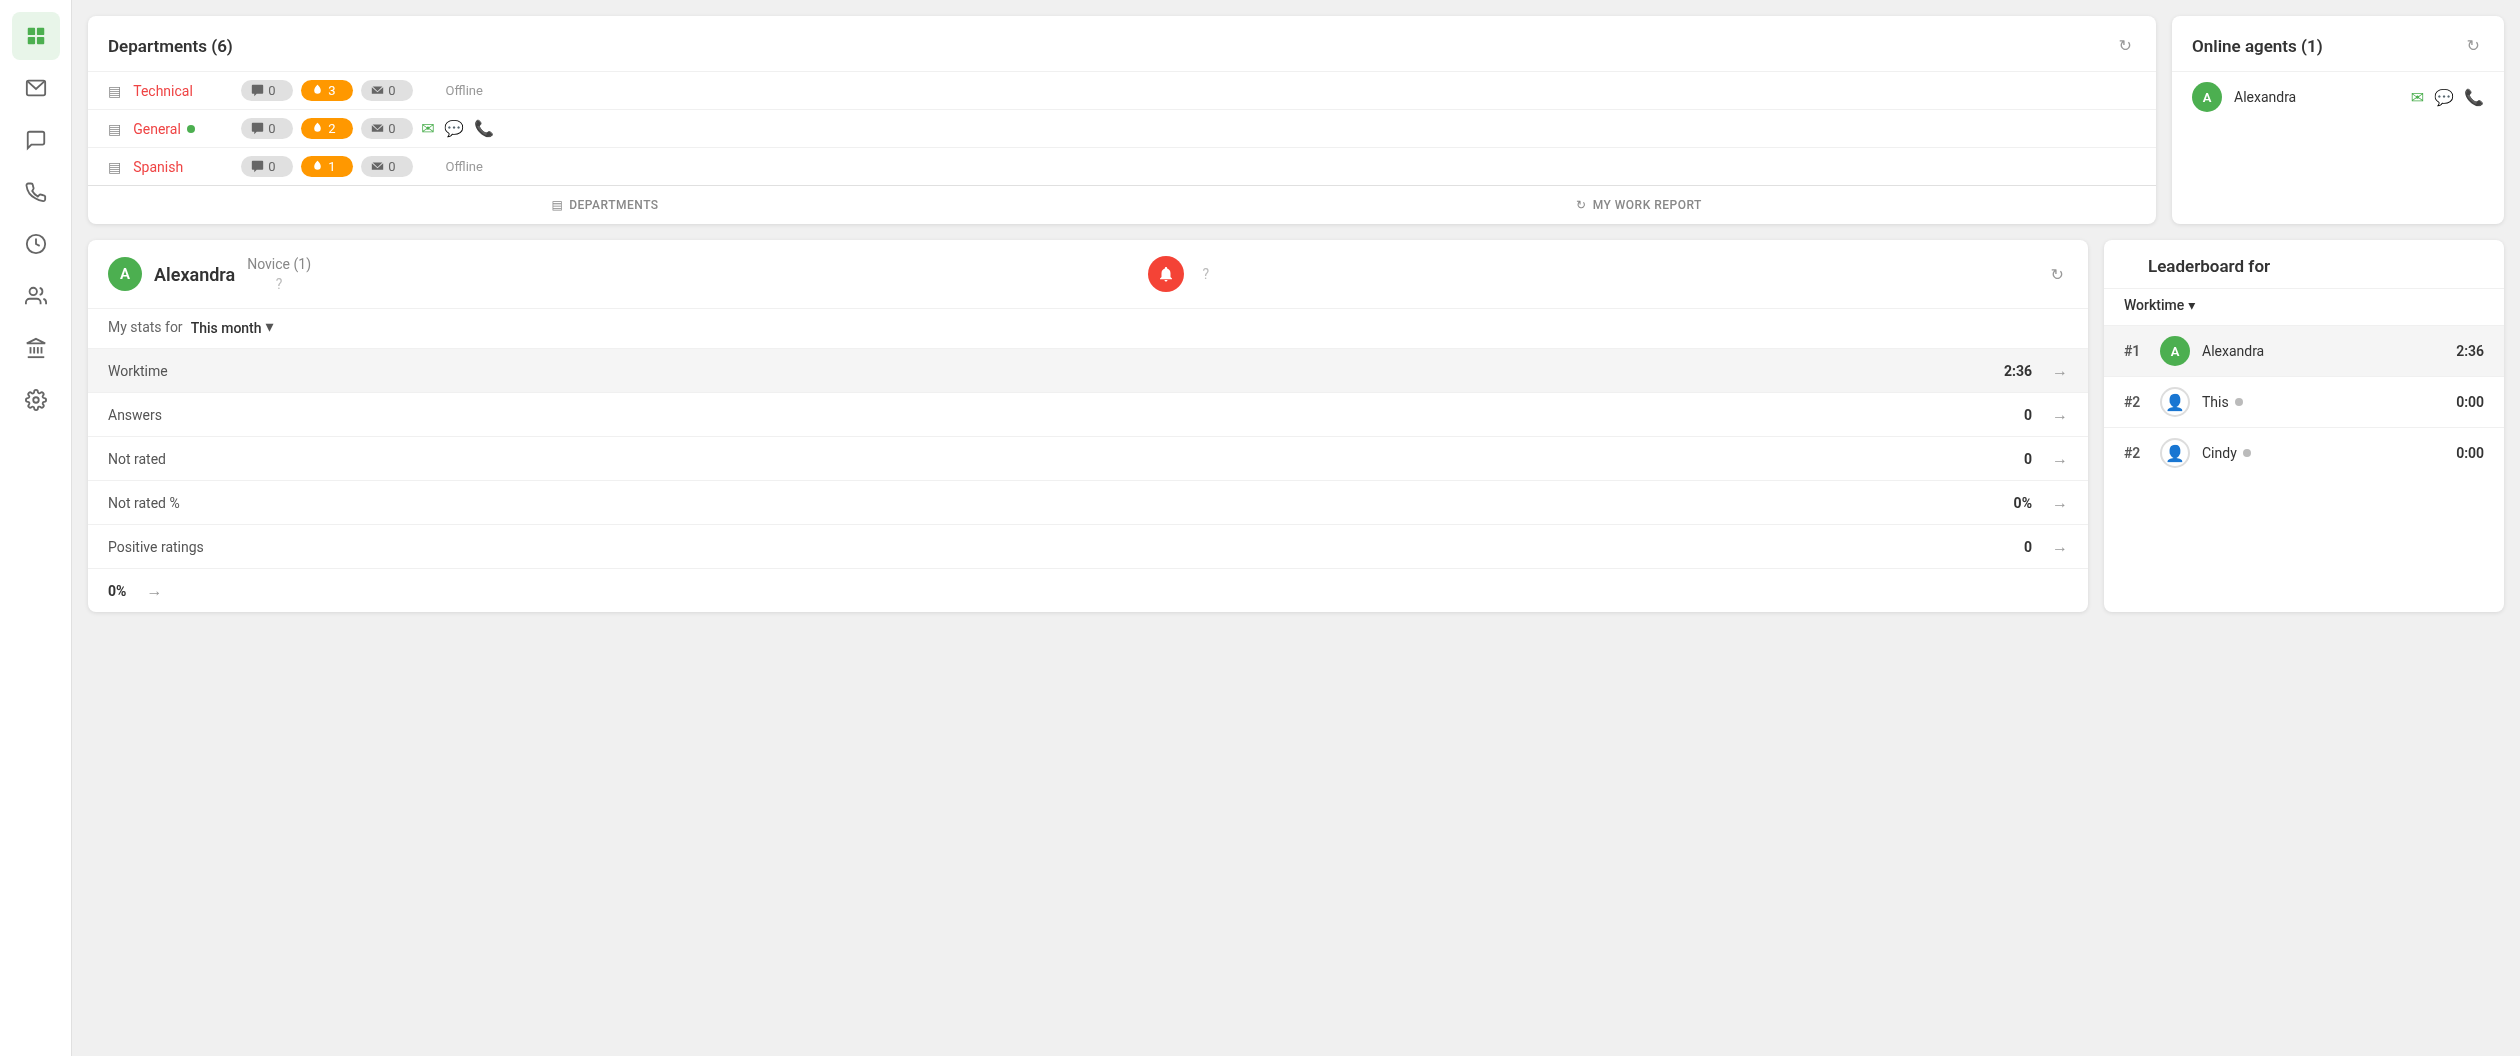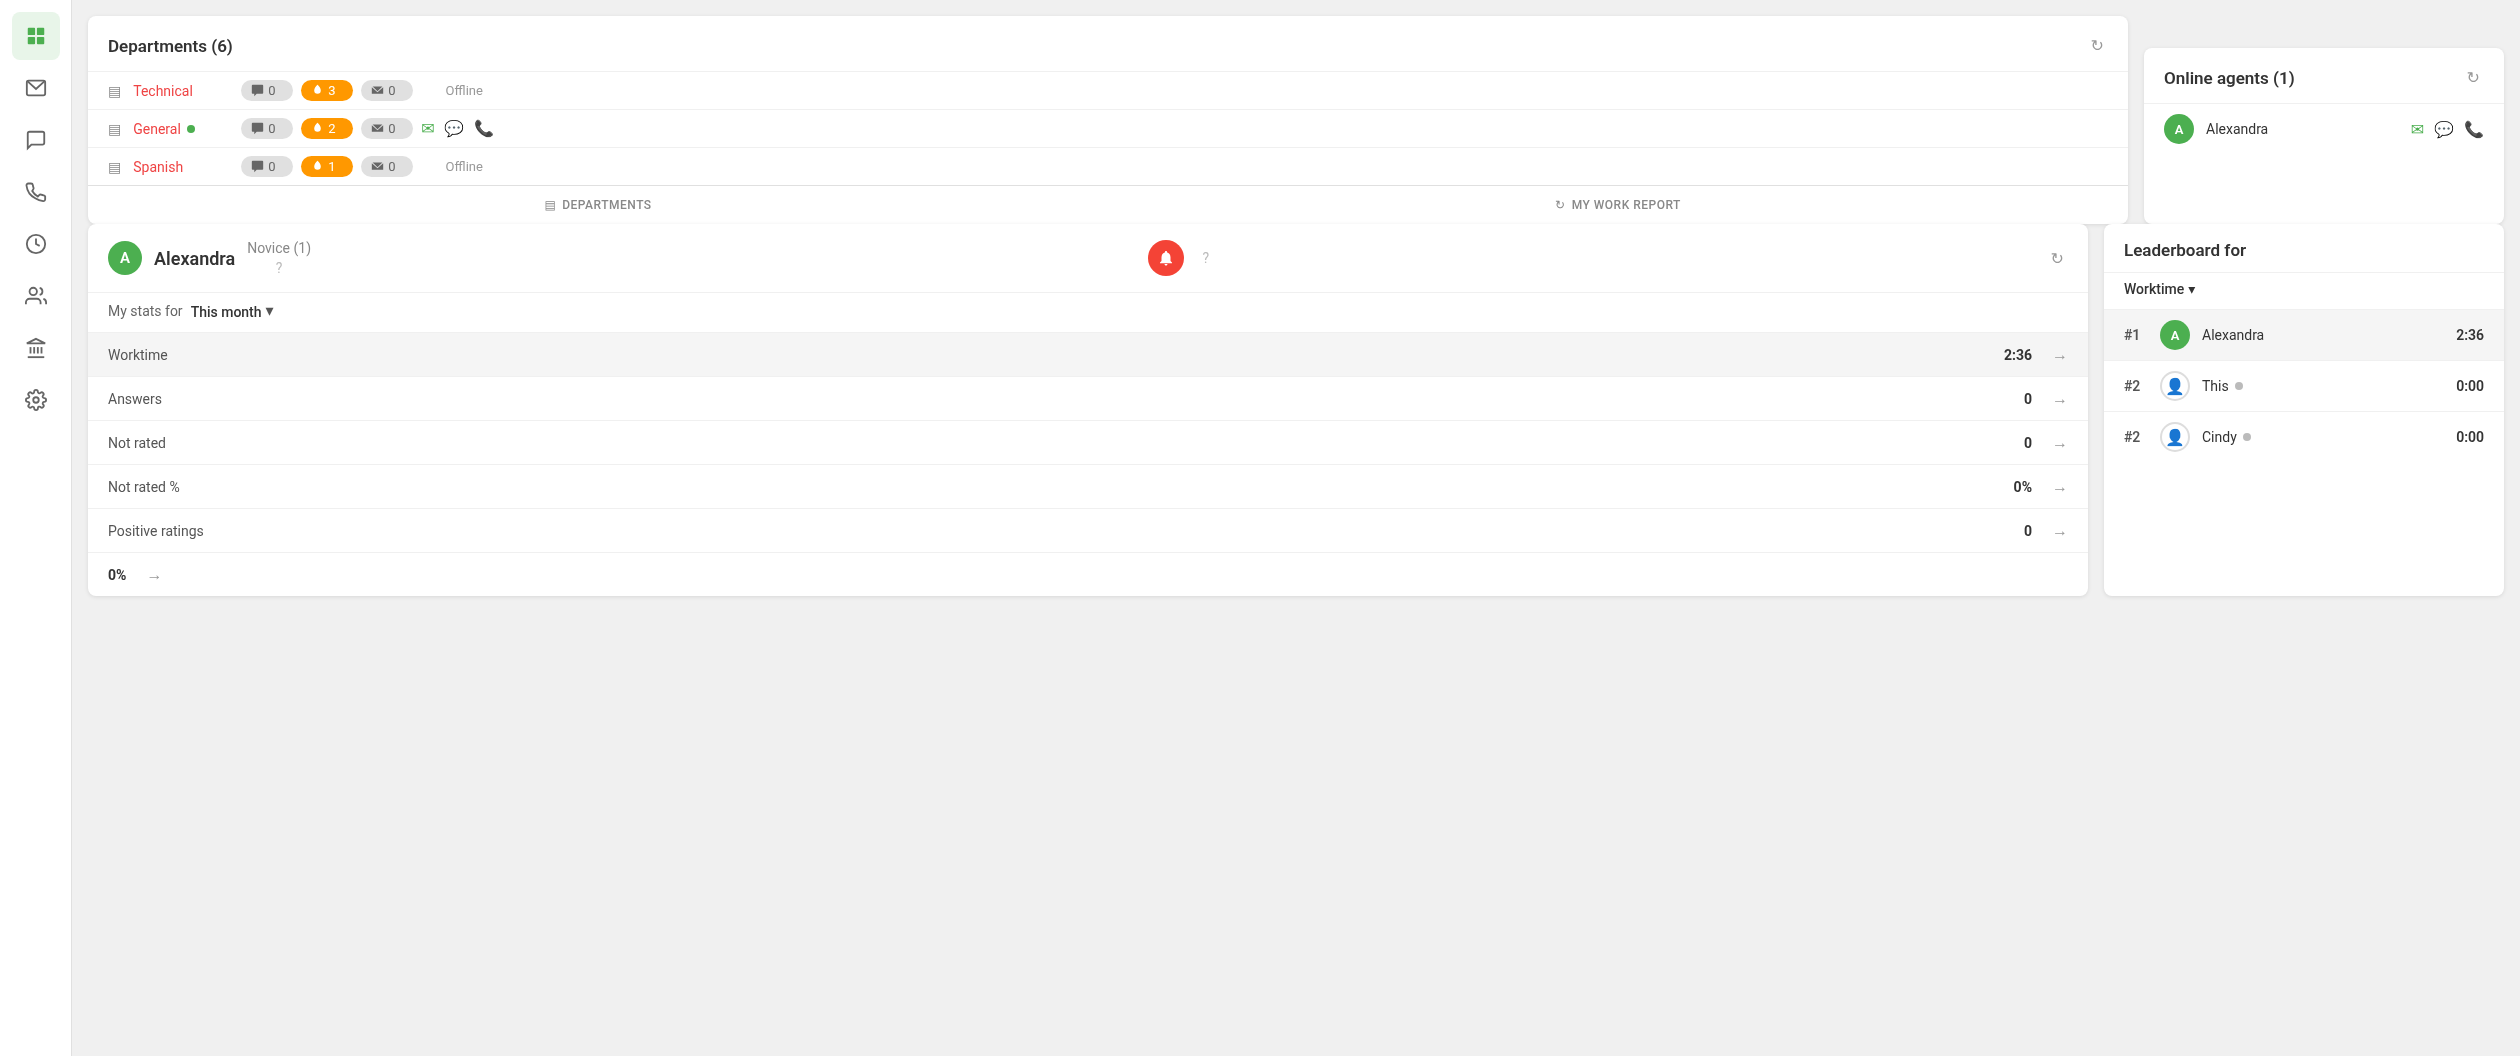--- a/index.html
+++ b/index.html
@@ -37,20 +37,21 @@
     .sidebar-item.active { background: #e8f5e9; color: #4caf50; }
     .sidebar-item svg { width: 22px; height: 22px; }
 
     
     .main {
       flex: 1;
       overflow: auto;
       padding: 16px;
       display: flex;
       flex-direction: column;
+      gap: 16px;
     }
 
     
     .top-row {
       display: flex;
       gap: 16px;
     }
 
     
     .card {
@@ -169,23 +170,22 @@
       display: flex;
       align-items: center;
       justify-content: center;
       gap: 6px;
       letter-spacing: 0.5px;
       font-weight: 500;
     }
 
     
     .online-agents-card {
-      width: 360px;
+      width: 332px;
       flex-shrink: 0;
-      margin-top: 32px;
     }
     .agent-row {
       display: flex;
       align-items: center;
       padding: 10px 20px;
       border-top: 1px solid #f0f0f0;
       gap: 12px;
     }
     .avatar {
       width: 34px;
@@ -315,20 +315,21 @@
       width: 400px;
       flex-shrink: 0;
     }
     .leaderboard-header {
       padding: 16px 20px 12px;
     }
     .leaderboard-title {
       font-size: 17px;
       font-weight: 600;
       color: #333;
+      margin-left: 24px;
     }
     .leaderboard-filter {
       display: flex;
       align-items: center;
       gap: 4px;
       padding: 8px 20px 12px;
       border-top: 1px solid #f0f0f0;
     }
     .leaderboard-filter-label {
       font-size: 14px;

